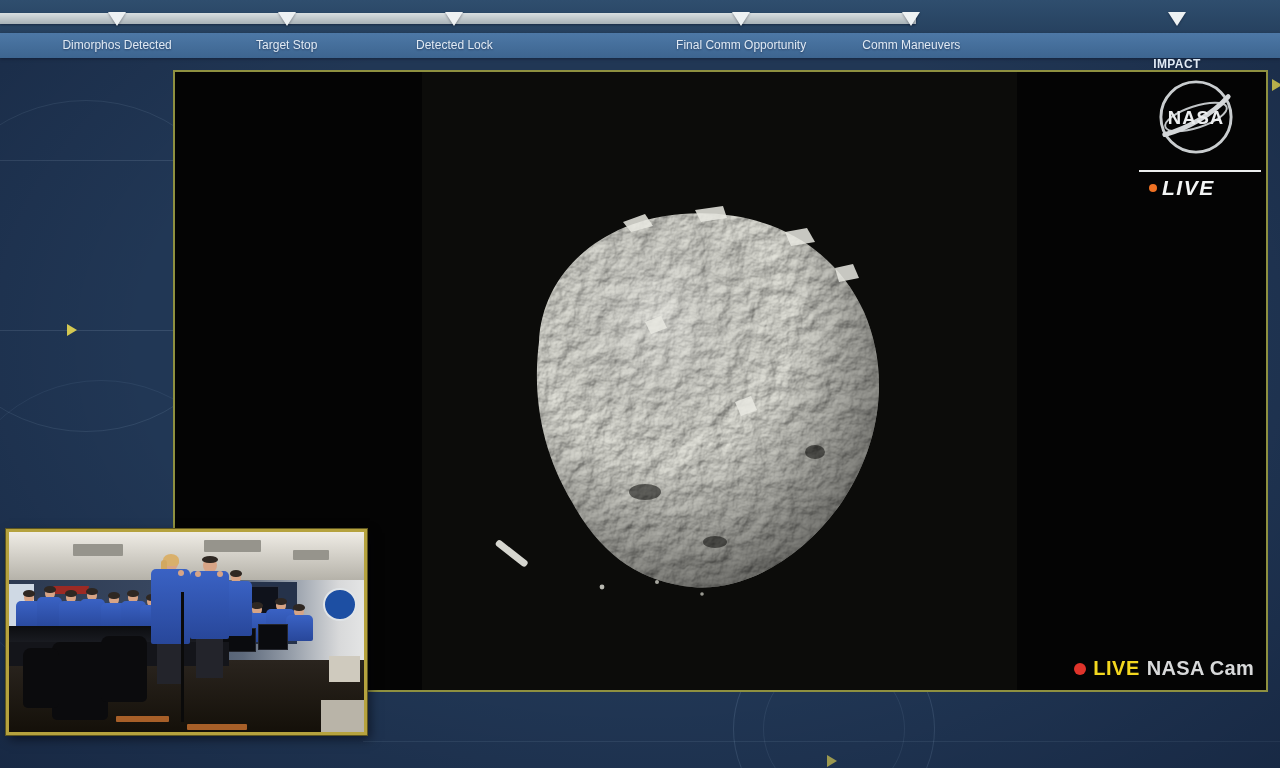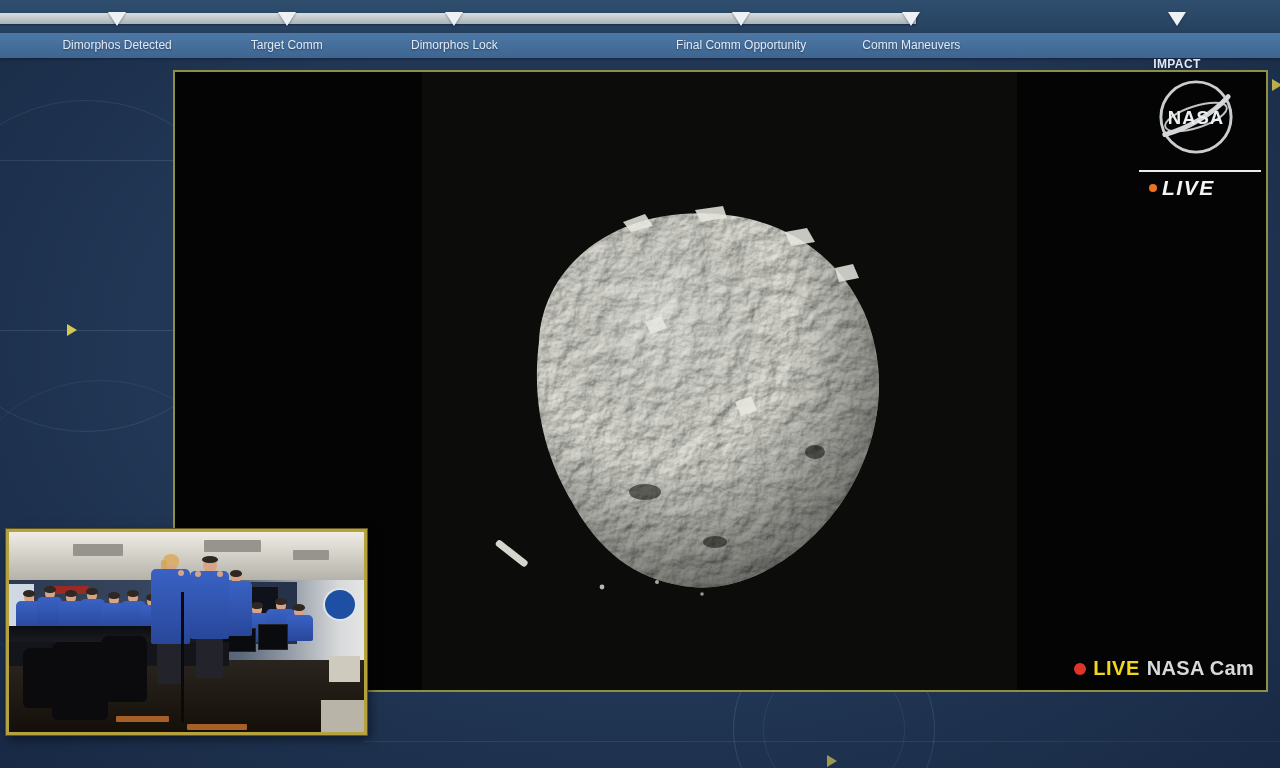--- a/index.html
+++ b/index.html
@@ -140,22 +140,22 @@
   <div class="tl-band"></div>
 
   <div class="tri" style="left:9.15%"></div>
   <div class="tri" style="left:22.4%"></div>
   <div class="tri" style="left:35.5%"></div>
   <div class="tri" style="left:57.9%"></div>
   <div class="tri" style="left:71.2%"></div>
   <div class="tri" style="left:91.95%"></div>
 
   <div class="ms-label" style="left:9.15%">Dimorphos Detected</div>
-  <div class="ms-label" style="left:22.4%">Target Comm</div>
-  <div class="ms-label" style="left:35.5%">Dimorphos Lock</div>
+  <div class="ms-label" style="left:22.4%">Target Stop</div>
+  <div class="ms-label" style="left:35.5%">Detected Lock</div>
   <div class="ms-label" style="left:57.9%">Final Comm Opportunity</div>
   <div class="ms-label" style="left:71.2%">Comm Maneuvers</div>
   <div class="ms-label ms-impact" style="left:91.95%">IMPACT</div>
 </div>
 
 <div class="video">
   <div class="cam-strip"></div>
 
   <svg class="asteroid-svg" viewBox="0 0 1091 618">
     <defs>

